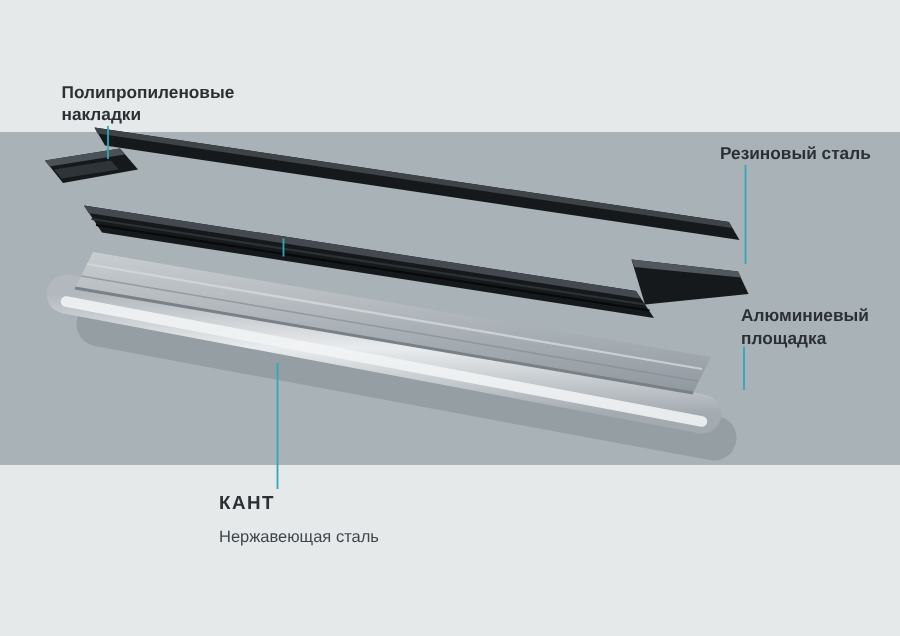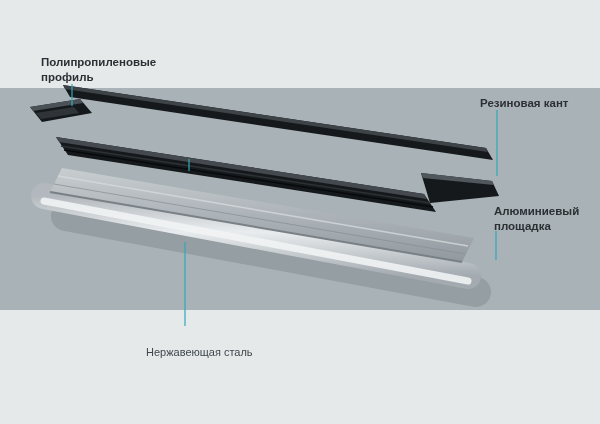--- a/index.html
+++ b/index.html
@@ -16,21 +16,21 @@
   }
   svg.parts { position:absolute; left:0; top:0; }
 
   .label {
     position:absolute;
     color:#2b3034; font-weight:bold; font-size:11.5px; line-height:1.3;
     white-space:nowrap;
   }
   .label .l { display:block; }
   .label-kant .title { font-size:12.5px; letter-spacing:1px; display:block; }
-  .label-kant .sub   { font-weight:normal; color:#3f464b; font-size:11px; display:block; margin-top:18px; }
+  .label-kant .sub   { font-weight:normal; color:#3f464b; font-size:11px; display:block; margin-top:8px; }
 </style>
 </head>
 <body>
 
 <div class="stage">
 
   <div class="band"></div>
 
   <svg class="parts" width="600" height="424" viewBox="0 0 600 424">
     <defs>
@@ -85,30 +85,31 @@
       <line x1="72" y1="84" x2="72" y2="106"></line>
       <line x1="497" y1="110" x2="497" y2="176"></line>
       <line x1="189" y1="159" x2="189" y2="171"></line>
       <line x1="496" y1="231" x2="496" y2="260"></line>
       <line x1="185" y1="242" x2="185" y2="326"></line>
     </g>
   </svg>
 
   <div class="label" style="left:41px; top:55px">
     <span class="l">Полипропиленовые</span>
-    <span class="l">профиль</span>
+    <span class="l">накладки</span>
   </div>
 
   <div class="label" style="left:480px; top:96px">
-    <span class="l">Резиновая кант</span>
+    <span class="l">Резиновый сталь</span>
   </div>
 
 
   <div class="label" style="left:494px; top:204px">
     <span class="l">Алюминиевый</span>
     <span class="l">площадка</span>
   </div>
 
   <div class="label label-kant" style="left:146px; top:327px">
+    <span class="title">КАНТ</span>
     <span class="sub">Нержавеющая сталь</span>
   </div>
 
 </div>
 
 </body></html>

